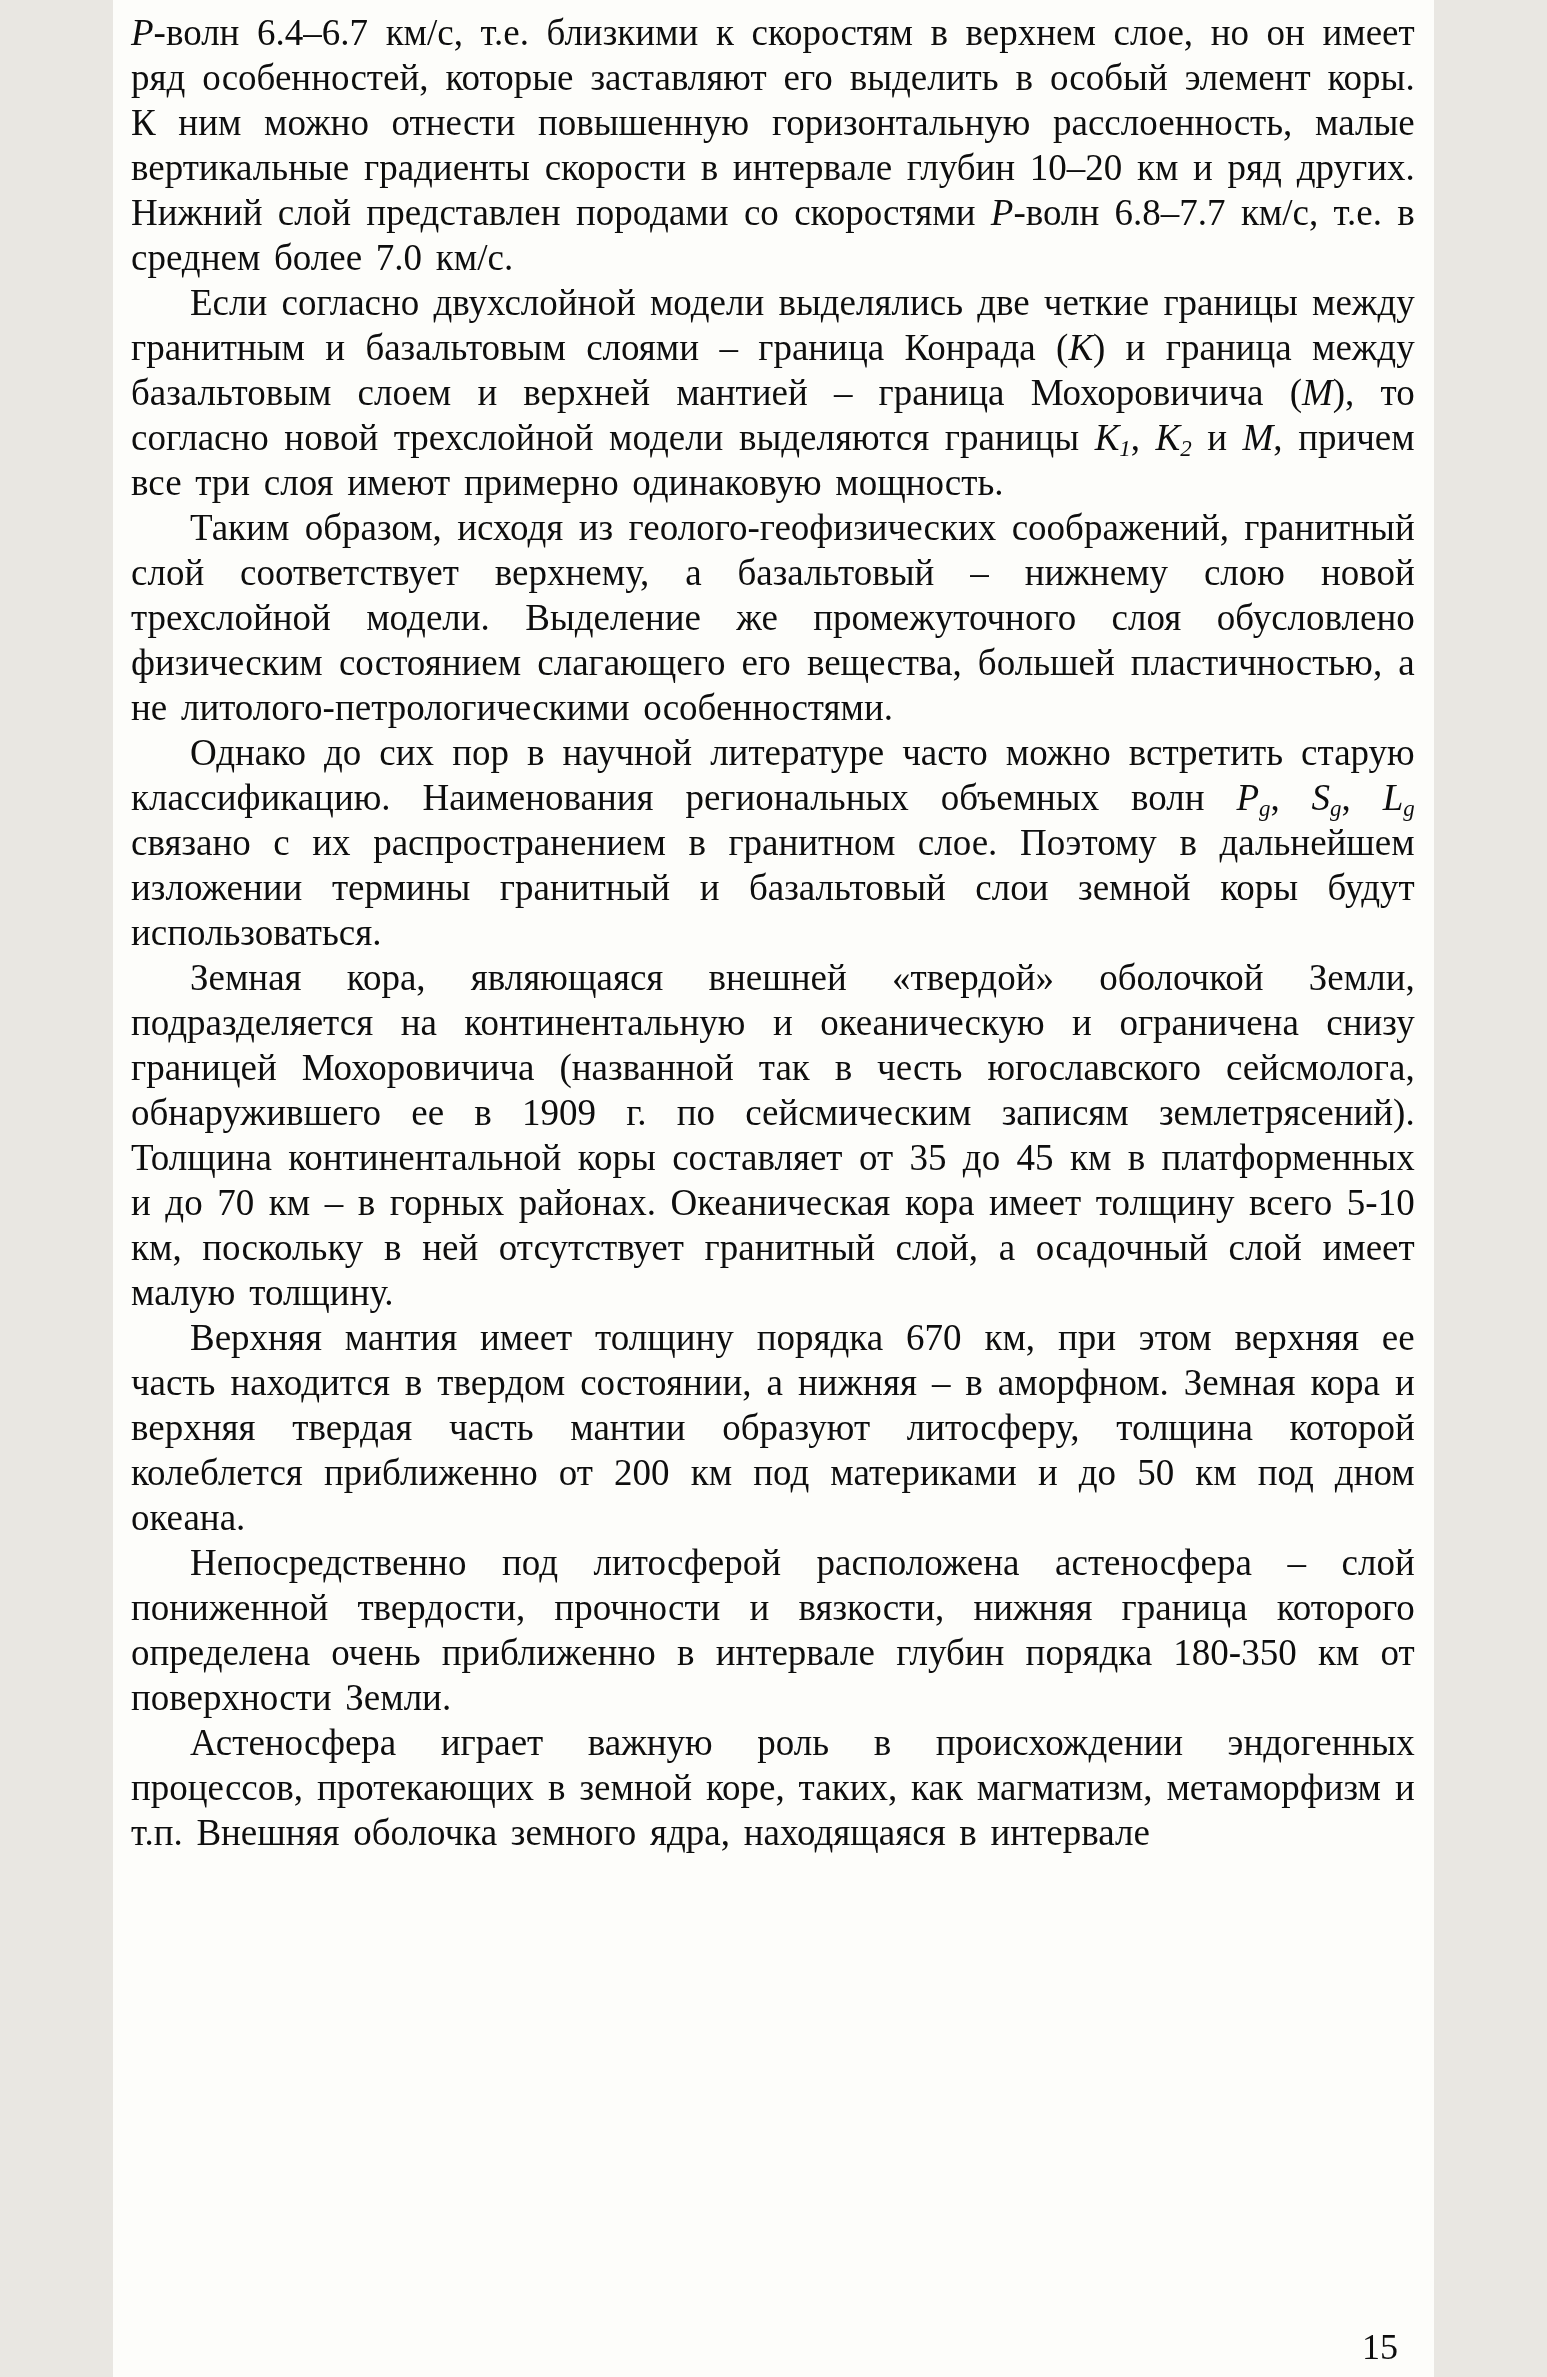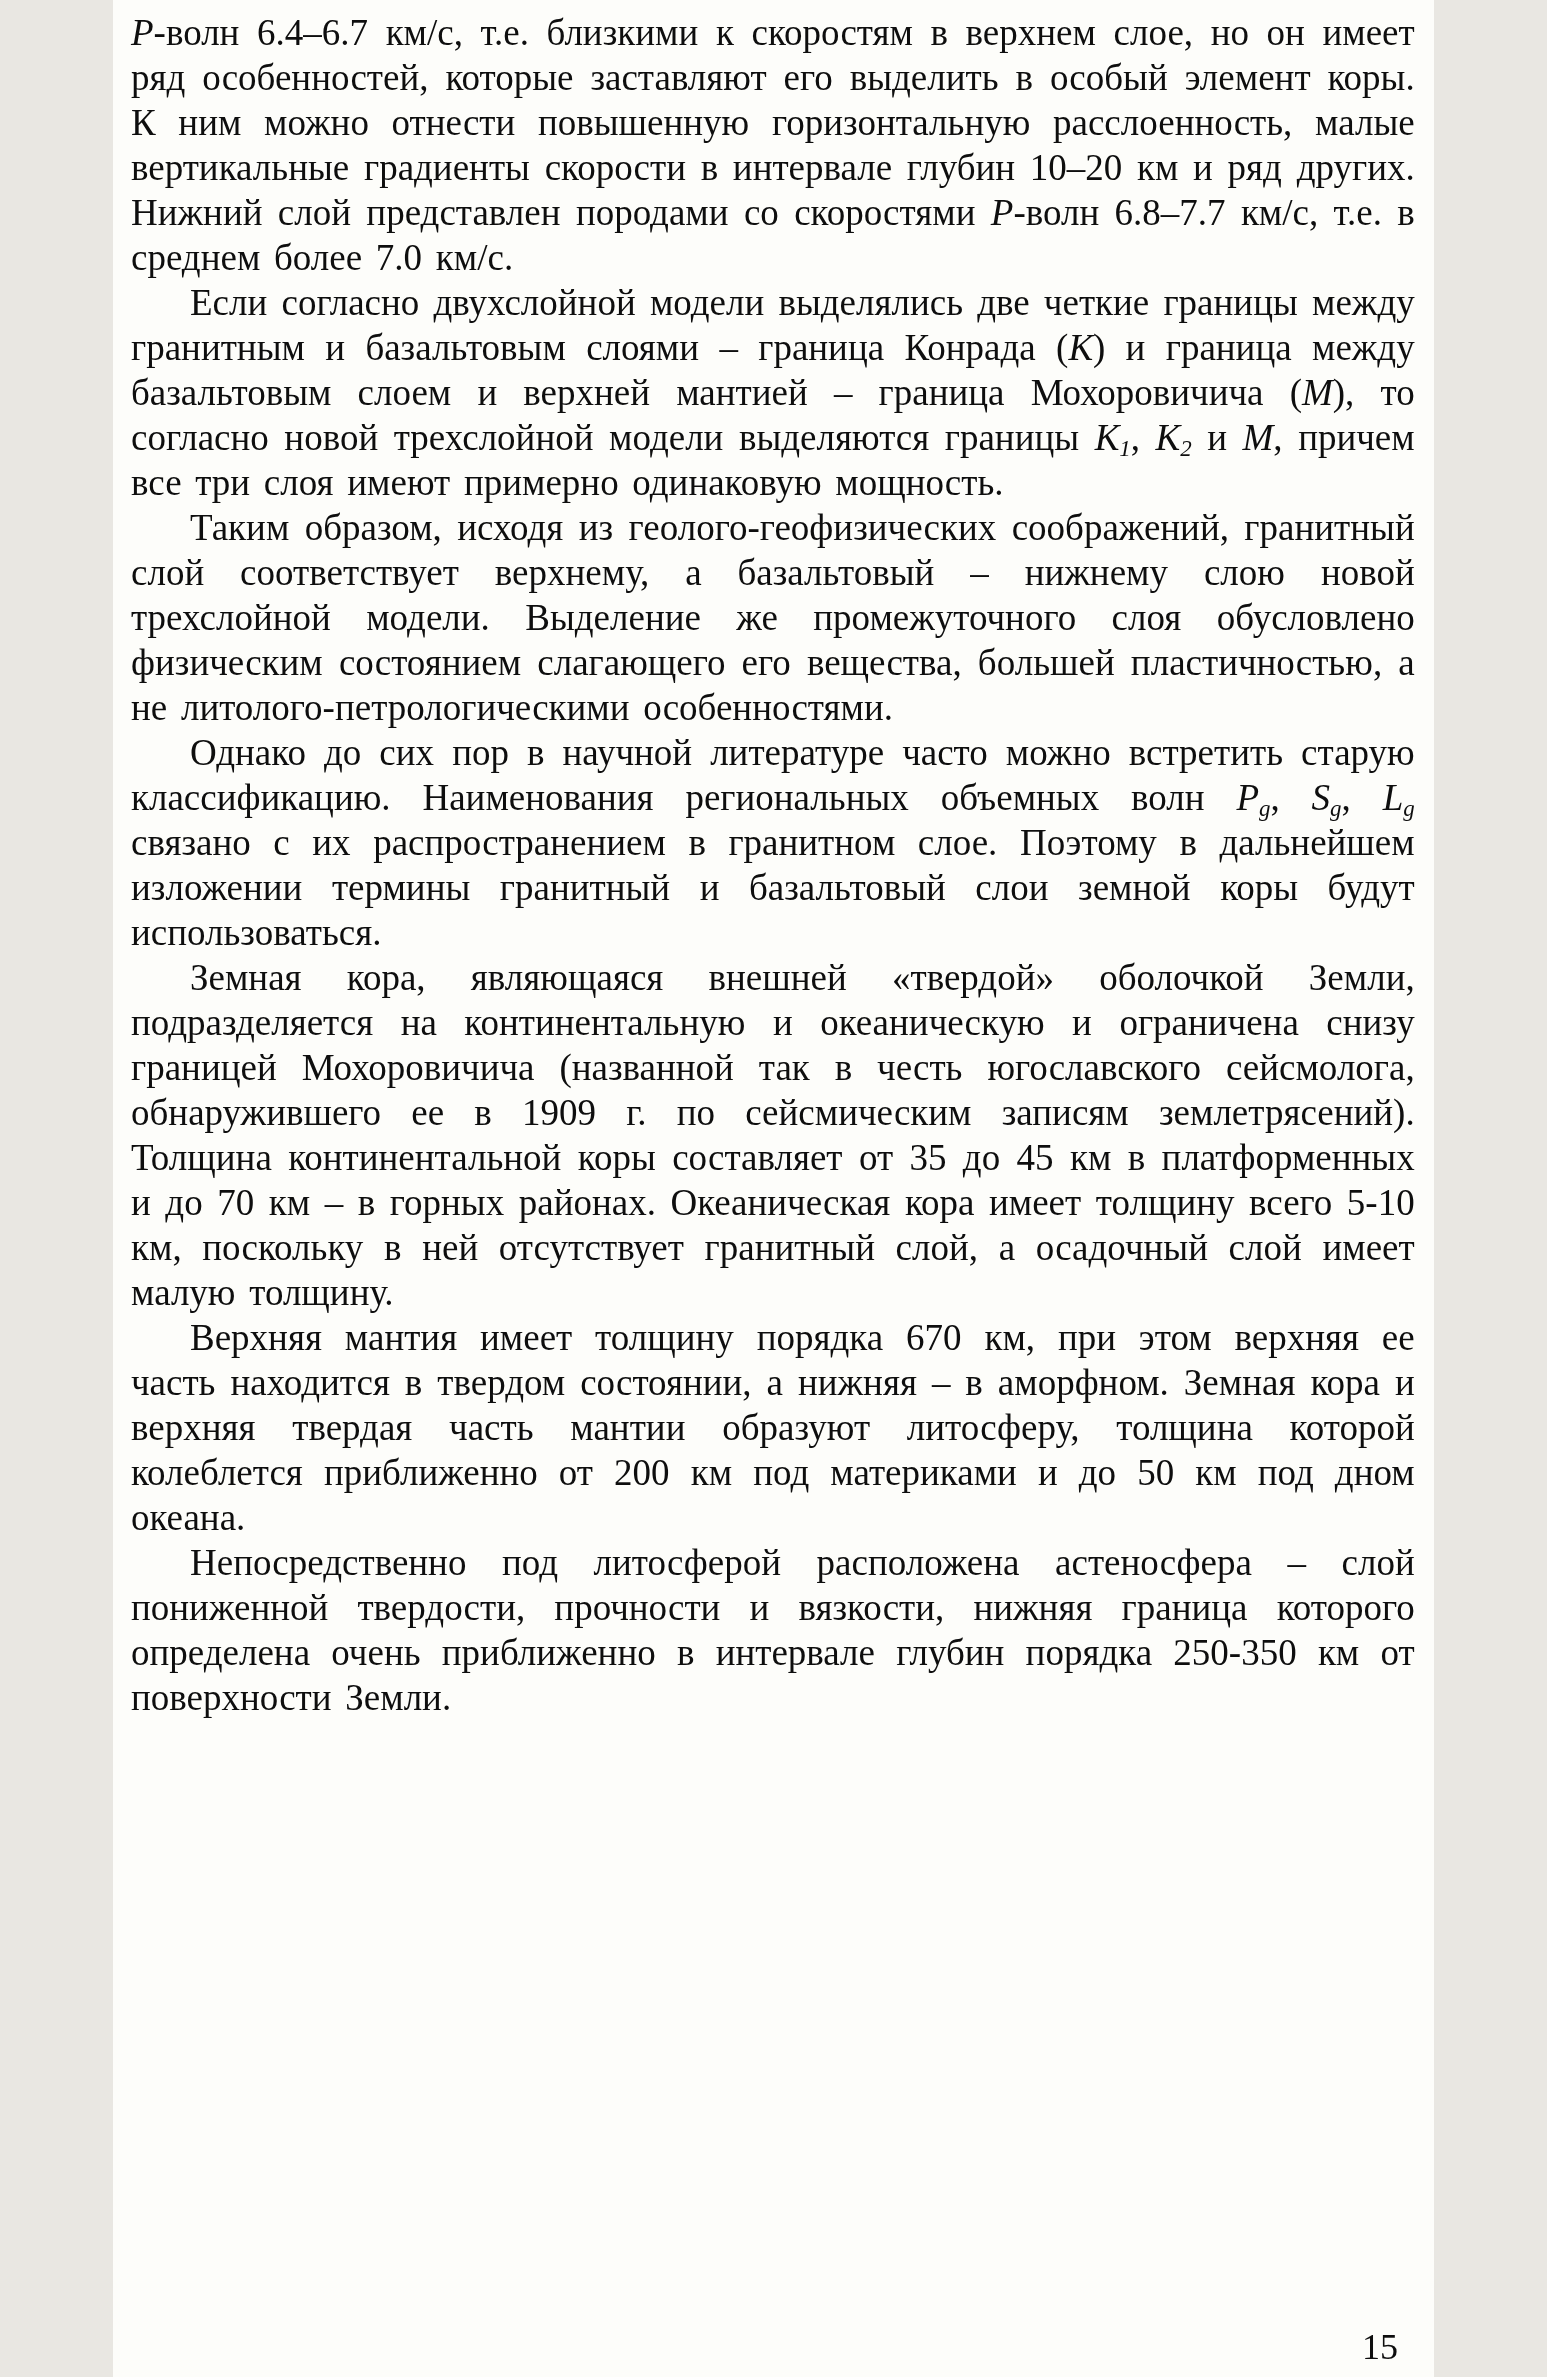--- a/index.html
+++ b/index.html
@@ -51,17 +51,18 @@
 <body>
 
 <div class="page">
   <div class="text-block">
       <p class="para"><i>P</i>-волн 6.4–6.7 км/с, т.е. близкими к скоростям в верхнем слое, но он имеет ряд особенностей, которые заставляют его выделить в особый элемент коры. К ним можно отнести повышенную горизонтальную расслоенность, малые вертикальные градиенты скорости в интервале глубин 10–20 км и ряд других. Нижний слой представлен породами со скоростями <i>P</i>-волн 6.8–7.7 км/с, т.е. в среднем более 7.0 км/с.</p>
       <p class="para indent">Если согласно двухслойной модели выделялись две четкие границы между гранитным и базальтовым слоями – граница Конрада (<i>К</i>) и граница между базальтовым слоем и верхней мантией – граница Мохоровичича (<i>М</i>), то согласно новой трехслойной модели выделяются границы <i>K</i><i><sub>1</sub></i>, <i>К</i><i><sub>2</sub></i> и <i>М</i>, причем все три слоя имеют примерно одинаковую мощность.</p>
       <p class="para indent">Таким образом, исходя из геолого-геофизических соображений, гранитный слой соответствует верхнему, а базальтовый – нижнему слою новой трехслойной модели. Выделение же промежуточного слоя обусловлено физическим состоянием слагающего его вещества, большей пластичностью, а не литолого-петрологическими особенностями.</p>
       <p class="para indent">Однако до сих пор в научной литературе часто можно встретить старую классификацию. Наименования региональных объемных волн <i>P</i><i><sub>g</sub></i>, <i>S</i><i><sub>g</sub></i>, <i>L</i><i><sub>g</sub></i> связано с их распространением в гранитном слое. Поэтому в дальнейшем изложении термины гранитный и базальтовый слои земной коры будут использоваться.</p>
       <p class="para indent">Земная кора, являющаяся внешней «твердой» оболочкой Земли, подразделяется на континентальную и океаническую и ограничена снизу границей Мохоровичича (названной так в честь югославского сейсмолога, обнаружившего ее в 1909 г. по сейсмическим записям землетрясений). Толщина континентальной коры составляет от 35 до 45 км в платформенных и до 70 км – в горных районах. Океаническая кора имеет толщину всего 5-10 км, поскольку в ней отсутствует гранитный слой, а осадочный слой имеет малую толщину.</p>
       <p class="para indent">Верхняя мантия имеет толщину порядка 670 км, при этом верхняя ее часть находится в твердом состоянии, а нижняя – в аморфном. Земная кора и верхняя твердая часть мантии образуют литосферу, толщина которой колеблется приближенно от 200 км под материками и до 50 км под дном океана.</p>
-      <p class="para indent">Непосредственно под литосферой расположена астеносфера – слой пониженной твердости, прочности и вязкости, нижняя граница которого определена очень приближенно в интервале глубин порядка 250-350 км от поверхности Земли.</p>
+      <p class="para indent">Непосредственно под литосферой расположена астеносфера – слой пониженной твердости, прочности и вязкости, нижняя граница которого определена очень приближенно в интервале глубин порядка 180-350 км от поверхности Земли.</p>
+      <p class="para indent">Астеносфера играет важную роль в происхождении эндогенных процессов, протекающих в земной коре, таких, как магматизм, метаморфизм и т.п. Внешняя оболочка земного ядра, находящаяся в интервале</p>
     </div>
   <div class="page-number">15</div>
 </div>
 
 
 </body></html>

